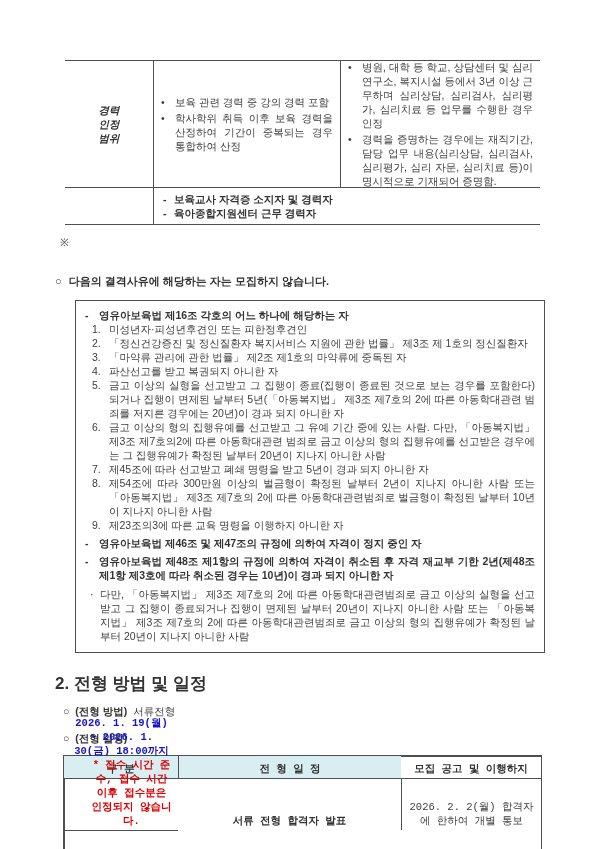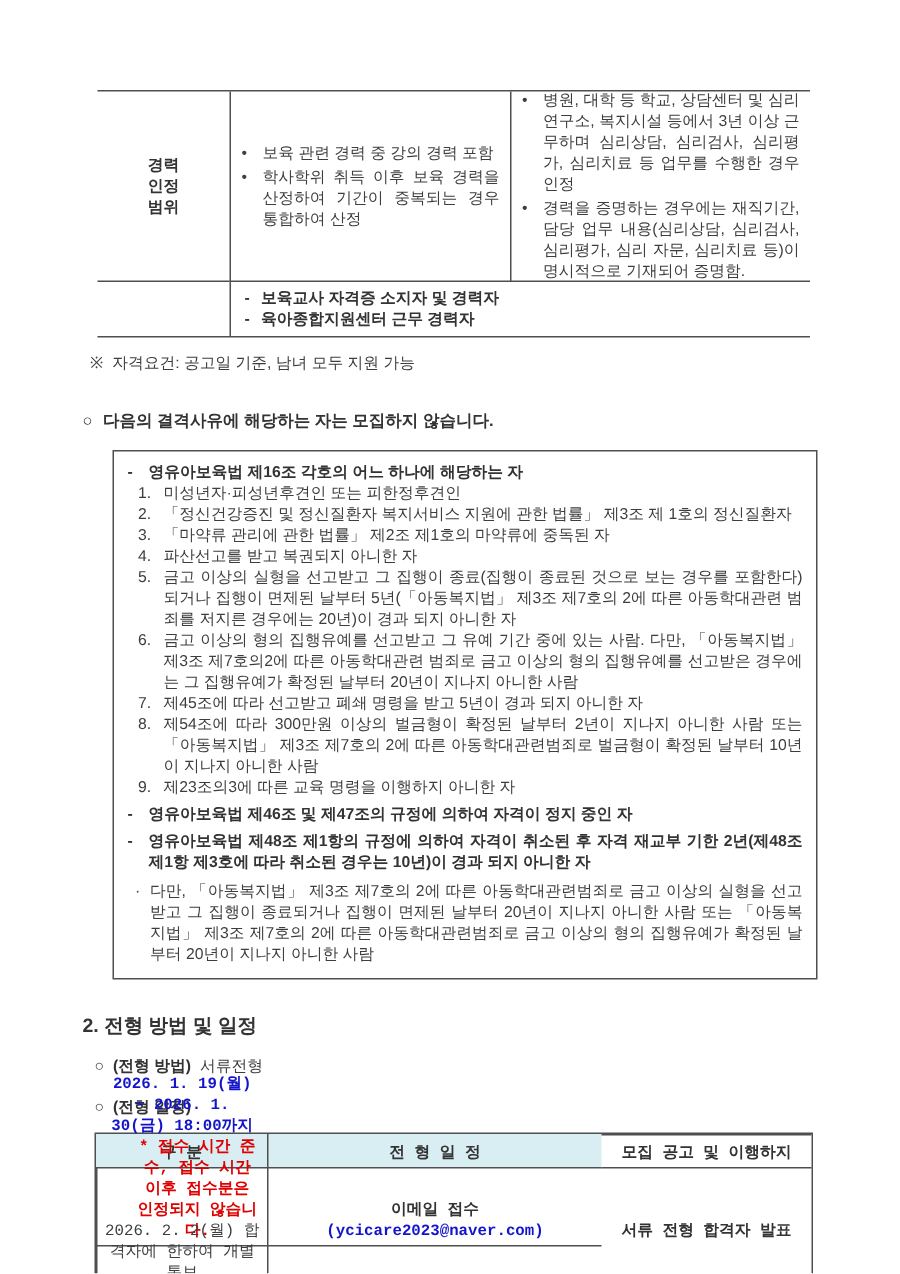--- a/index.html
+++ b/index.html
@@ -19,21 +19,21 @@
   }
   
   .t1{
     margin-left:65px;width:475px;
     display:grid;grid-template-columns:88px 187px 200px;grid-template-rows:127px 36px;
     border-top:1px solid var(--border);border-bottom:1px solid var(--border);
   }
   .t1>div{box-sizing:border-box;}
   .vline{border-left:1px solid var(--border);}
   .hb{border-bottom:1px solid var(--border);}
-  .label-cell{display:flex;align-items:center;justify-content:center;font-weight:bold;text-align:center;color:#333;}
+  .label-cell{display:flex;align-items:center;justify-content:center;font-weight:bold;text-align:center;color:#333;font-style:italic;}
   .pre{white-space:pre-line;}
   .list-cell{display:flex;flex-direction:column;justify-content:center;padding:4px 7px;gap:2px;}
   .li{display:flex;}
   .li .marker{flex:0 0 14px;}
   .li .txt{flex:1;text-align:justify;}
   .merged{grid-column:2/4;display:flex;flex-direction:column;justify-content:center;padding:2px 9px;font-weight:bold;color:#333;}
   .merged .li .marker{flex:0 0 11px;}
   
   .refline{margin:10px 0 0 60px;display:flex;gap:6px;}
   .o-heading{margin:25px 0 0 55px;font-weight:bold;font-size:11px;color:#333;display:flex;gap:7px;}
@@ -42,21 +42,21 @@
     margin:12px 0 0 75px;width:470px;box-sizing:border-box;
     border:1px solid var(--border);padding:7px 9px 9px 9px;
   }
   .law{font-weight:bold;color:#333;}
   .num-list{margin-left:7px;}
   .num-marker{flex:0 0 17px;}
   .mt4{margin-top:4px;}
   .note-li{margin:5px 0 0 5px;}
   .note-li .marker{flex:0 0 10px;}
   
-  .sec-title{margin:24px 0 0 55px;font-size:13px;font-weight:bold;color:#333;}
+  .sec-title{margin:24px 0 0 55px;font-size:17px;font-weight:bold;color:#333;}
   .o-line{margin:13px 0 0 63px;display:flex;gap:6px;}
   .o-line .b{font-weight:bold;color:#333;}
   
   .t2{
     margin:10px 0 0 63px;width:477px;
     display:grid;grid-template-columns:114px 223px 140px;grid-template-rows:22px 52px 28px;
     border:1px solid var(--border);
   }
   .t2>div{
     box-sizing:border-box;border-left:1px solid var(--border);border-top:1px solid var(--border);
@@ -107,21 +107,20 @@
       </div>
       <div class="li">
         <span class="marker">-</span>
         <span class="txt">육아종합지원센터 근무 경력자</span>
       </div>
     </div>
   </div>
 
   <div class="refline">
     <span>※</span>
-    <span>자격요건: 공고일 기준, 남녀 모두 지원 가능</span>
   </div>
 
   <div class="o-heading">
     <span>○</span>
     <span>다음의 결격사유에 해당하는 자는 모집하지 않습니다.</span>
   </div>
 
   <div class="box">
     <div class="li law">
       <span class="marker">-</span>
@@ -199,24 +198,20 @@
       <span>전 형 일 정</span>
     </div>
 
     <div class="c1">
       <span class="cell-label">모집 공고 및 이행하지</span>
     </div>
     <div>
       <span class="blue">2026. 1. 19(월) ~ 2026. 1. 30(금) 18:00까지</span>
       <span class="red">* 접수 시간 준수, 접수 시간 이후 접수분은 인정되지 않습니다.</span>
     </div>
-    <div>
-      <span class="cell-label">이메일 접수</span>
-      <span class="blue">(ycicare2023@naver.com)</span>
-    </div>
 
     <div class="c1">
       <span class="cell-label">서류 전형 합격자 발표</span>
     </div>
     <div>
       <span>2026. 2. 2(월) 합격자에 한하여 개별 통보</span>
     </div>
     <div></div>
   </div>
 

